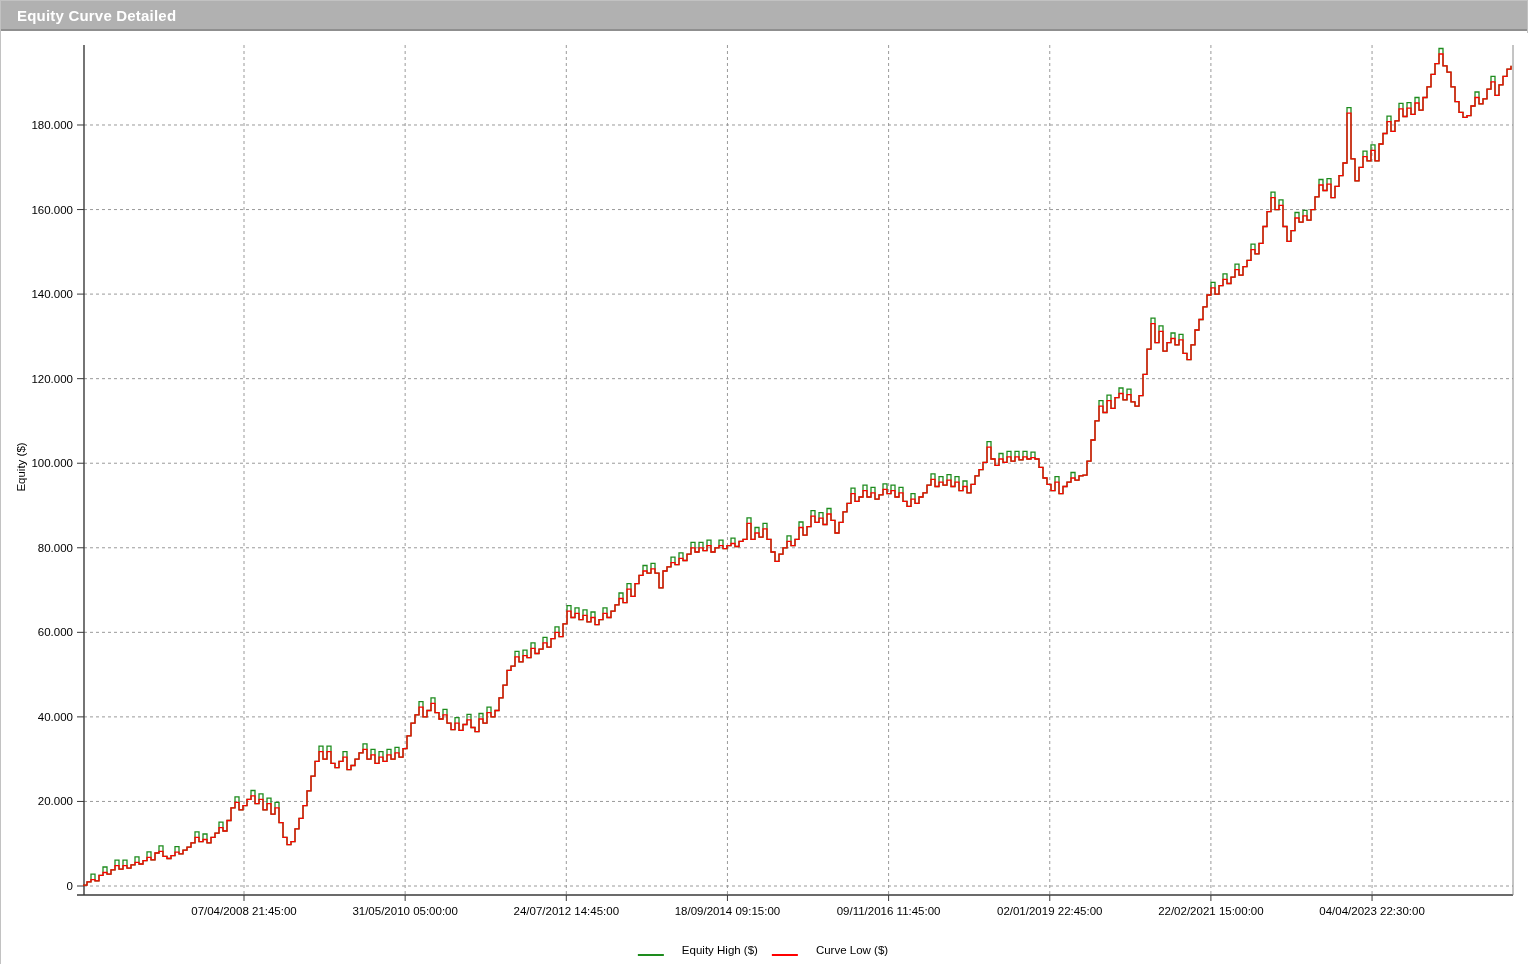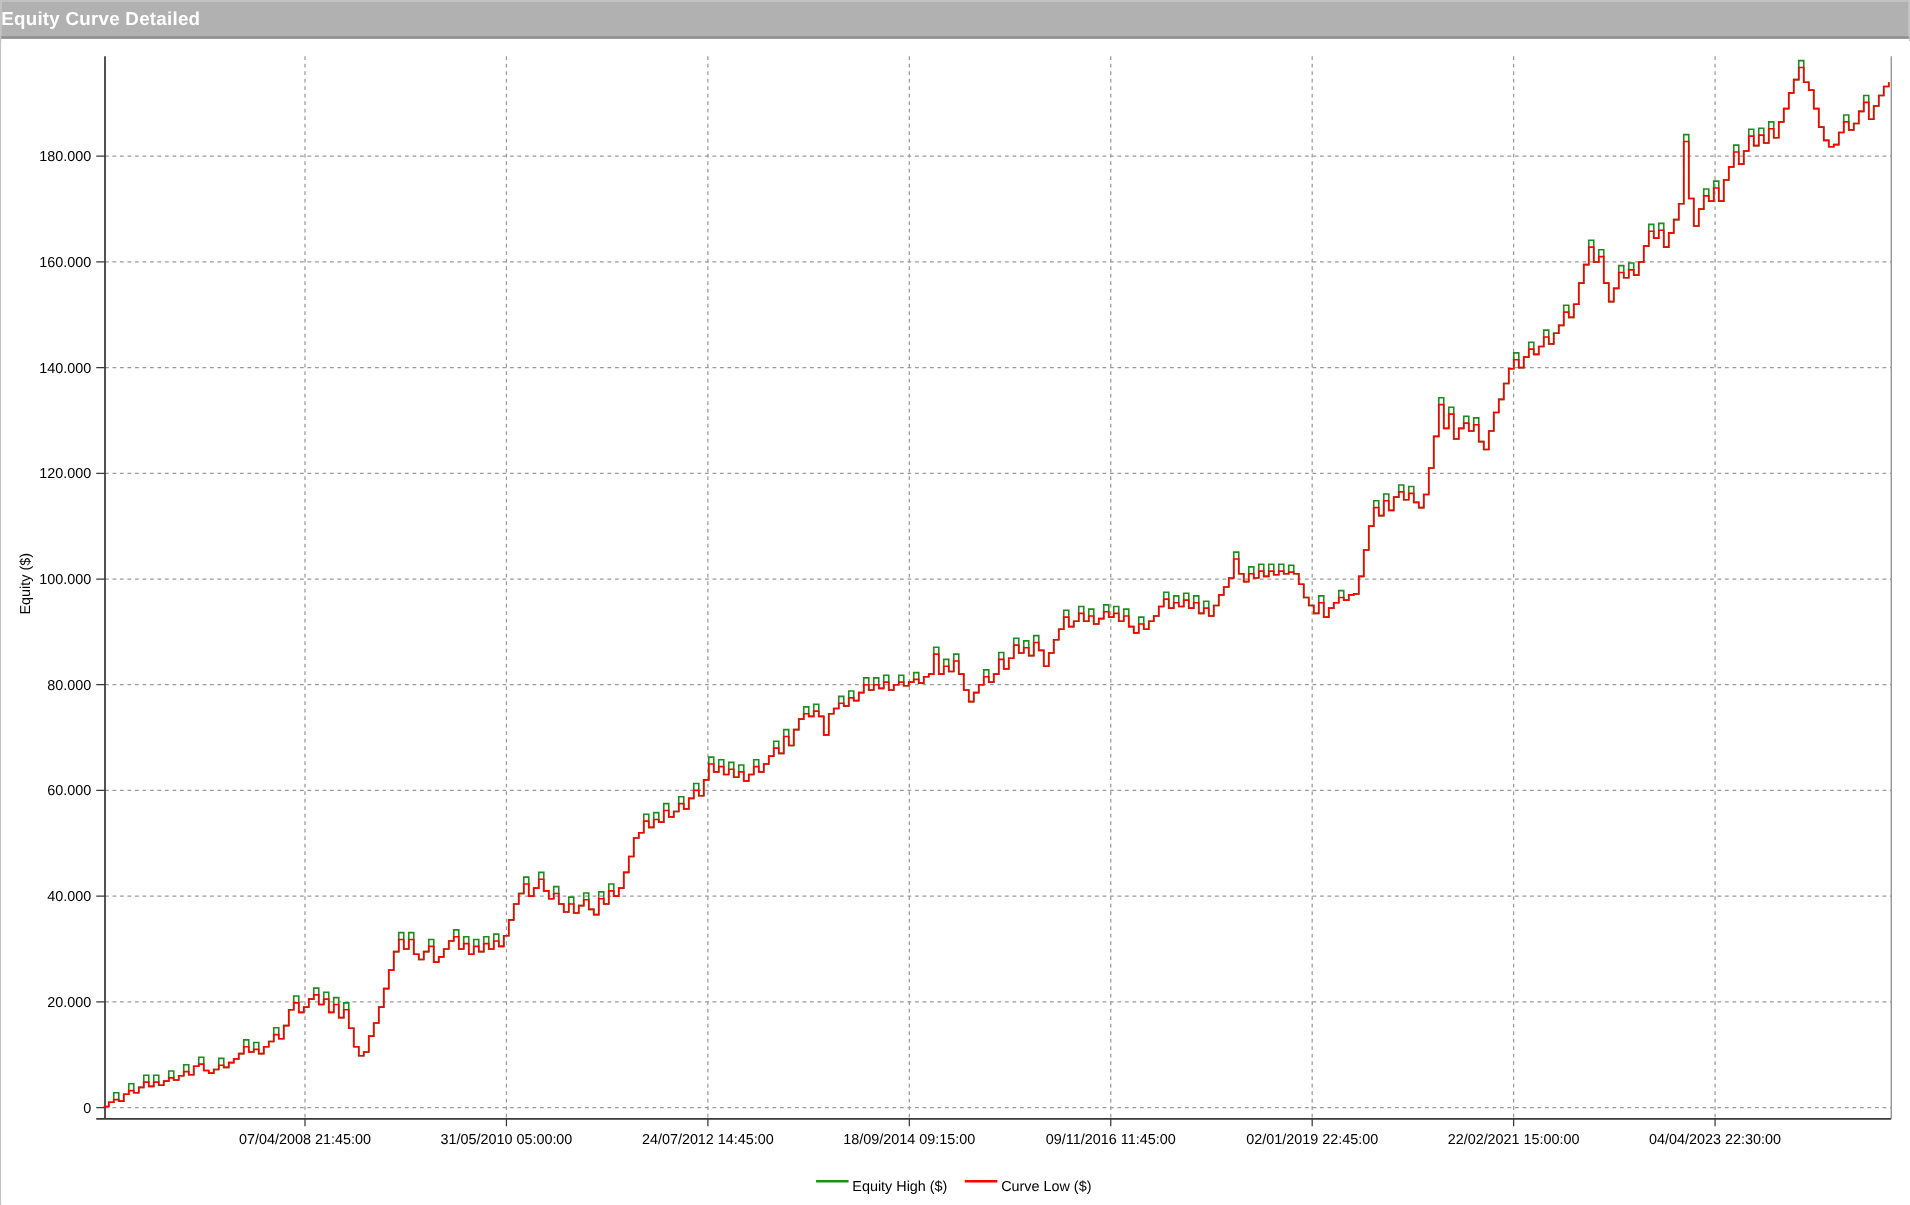--- a/index.html
+++ b/index.html
@@ -1,38 +1,38 @@
 <!DOCTYPE html>
 <html><head>
 <meta charset="utf-8">
 <style>
   html,body{margin:0;padding:0;background:#ffffff;}
   body{width:1528px;height:964px;overflow:hidden;font-family:"Liberation Sans",sans-serif;}
   .window{position:relative;width:1528px;height:964px;background:#ffffff;box-sizing:border-box;border:1px solid #c2c2c2;}
   .titlebar{
     position:absolute;left:0;top:0;width:100%;height:30px;
     background:#b1b1b1;border-bottom:2px solid #8f8f8f;box-sizing:border-box;
-    display:flex;align-items:center;padding-left:0;
+    display:flex;align-items:center;padding-left:16px;
   }
   .titlebar .title{color:#ffffff;font-size:15px;font-weight:700;letter-spacing:.2px;}
   .chart-region{position:absolute;left:0;top:32px;width:1528px;height:932px;background:#ffffff;}
   svg{position:absolute;left:0;top:0;}
   .y-axis-title{
     position:absolute;left:20px;top:466px;transform:translate(-50%,-50%) rotate(-90deg);
     font-size:11.5px;color:#000;white-space:nowrap;
   }
   .x-axis-title{
     position:absolute;left:753px;top:976px;transform:translateX(-50%);
     font-size:14px;color:#000;
   }
   .legend{
     position:absolute;left:762px;top:943px;transform:translateX(-50%);
     display:flex;align-items:center;gap:14px;font-size:11.5px;color:#000;white-space:nowrap;
   }
-  .legend .entry{display:flex;align-items:flex-start;gap:3px;}
+  .legend .entry{display:flex;align-items:flex-end;gap:18px;}
   .legend .swatch{display:inline-block;width:26px;height:0;border-top:2px solid #000;}
 </style>
 </head>
 <body>
 
 <div class="window">
   <div class="titlebar">
     <span class="title">Equity Curve Detailed</span>
   </div>
 

